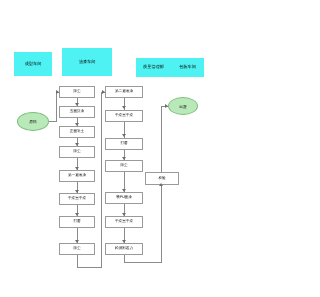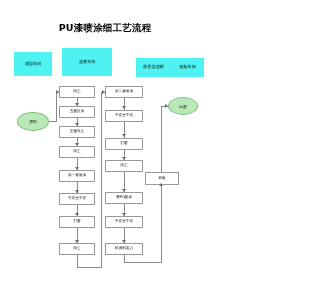--- a/index.html
+++ b/index.html
@@ -80,21 +80,20 @@
     border-top:2px solid transparent;
     border-bottom:2px solid transparent;
     border-left:3px solid #6e6e6e;
   }
 </style>
 </head>
 <body>
 
 <div id="stage">
 
-  <div class="title">PU漆喷涂细工艺流程</div>
 
   <div class="dept" style="left:14px;top:52px;width:36px;height:22px;">成型车间</div>
   <div class="dept" style="left:62px;top:48px;width:48px;height:26px;">油漆车间</div>
   <div class="dept" style="left:136px;top:58px;width:33px;height:17px;">质量管理部</div>
   <div class="dept" style="left:171px;top:58px;width:31px;height:17px;">包装车间</div>
 
   <div class="oval" style="left:17px;top:112px;width:32px;height:19px;">原料</div>
   <div class="oval" style="left:168px;top:97px;width:30px;height:18px;">出货</div>
 
   <div class="node" style="left:59px;top:86px;width:36px;height:12px;">除尘</div>

